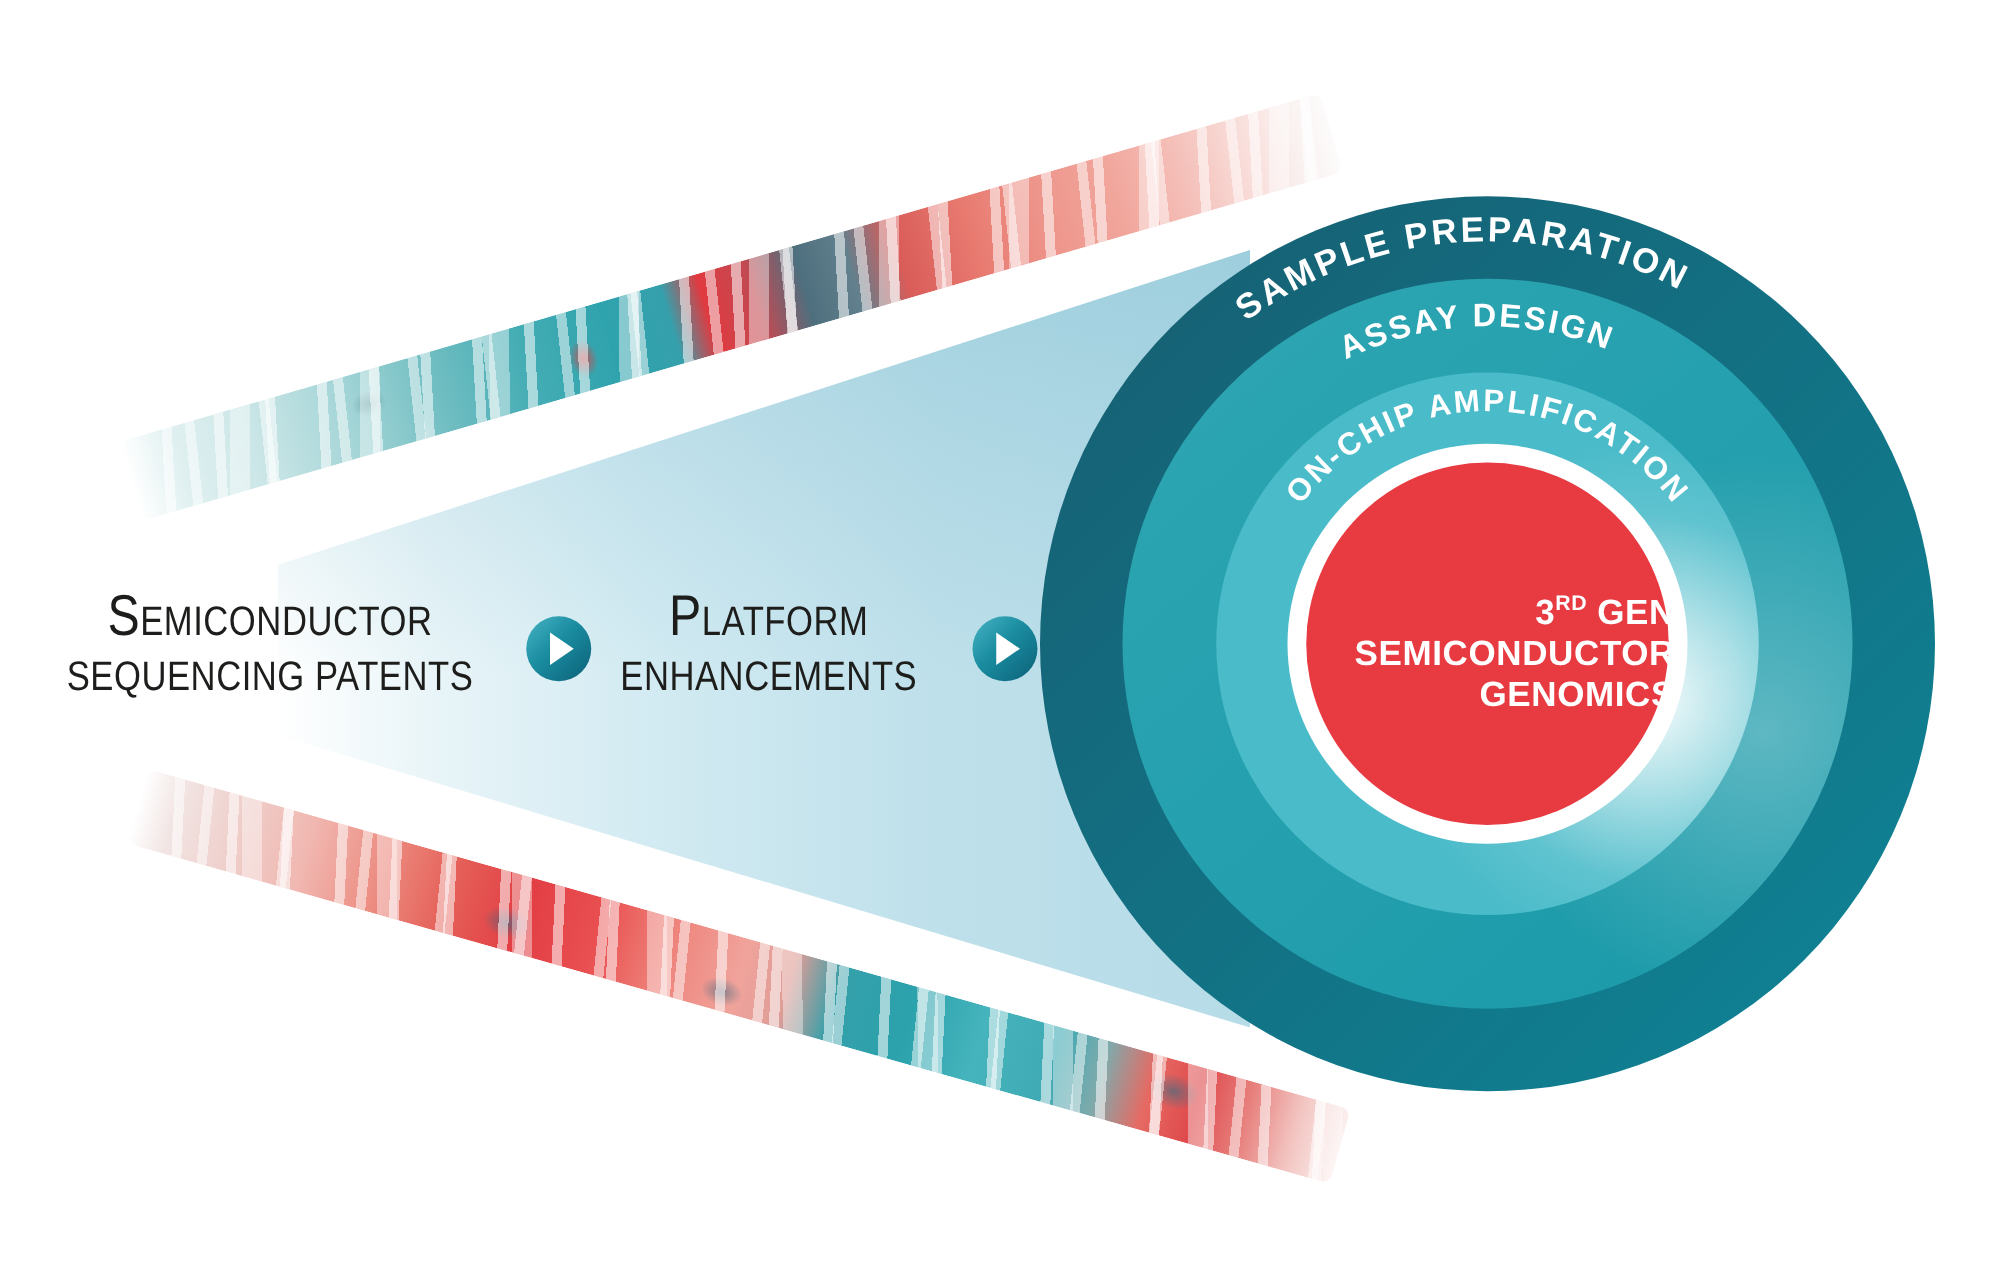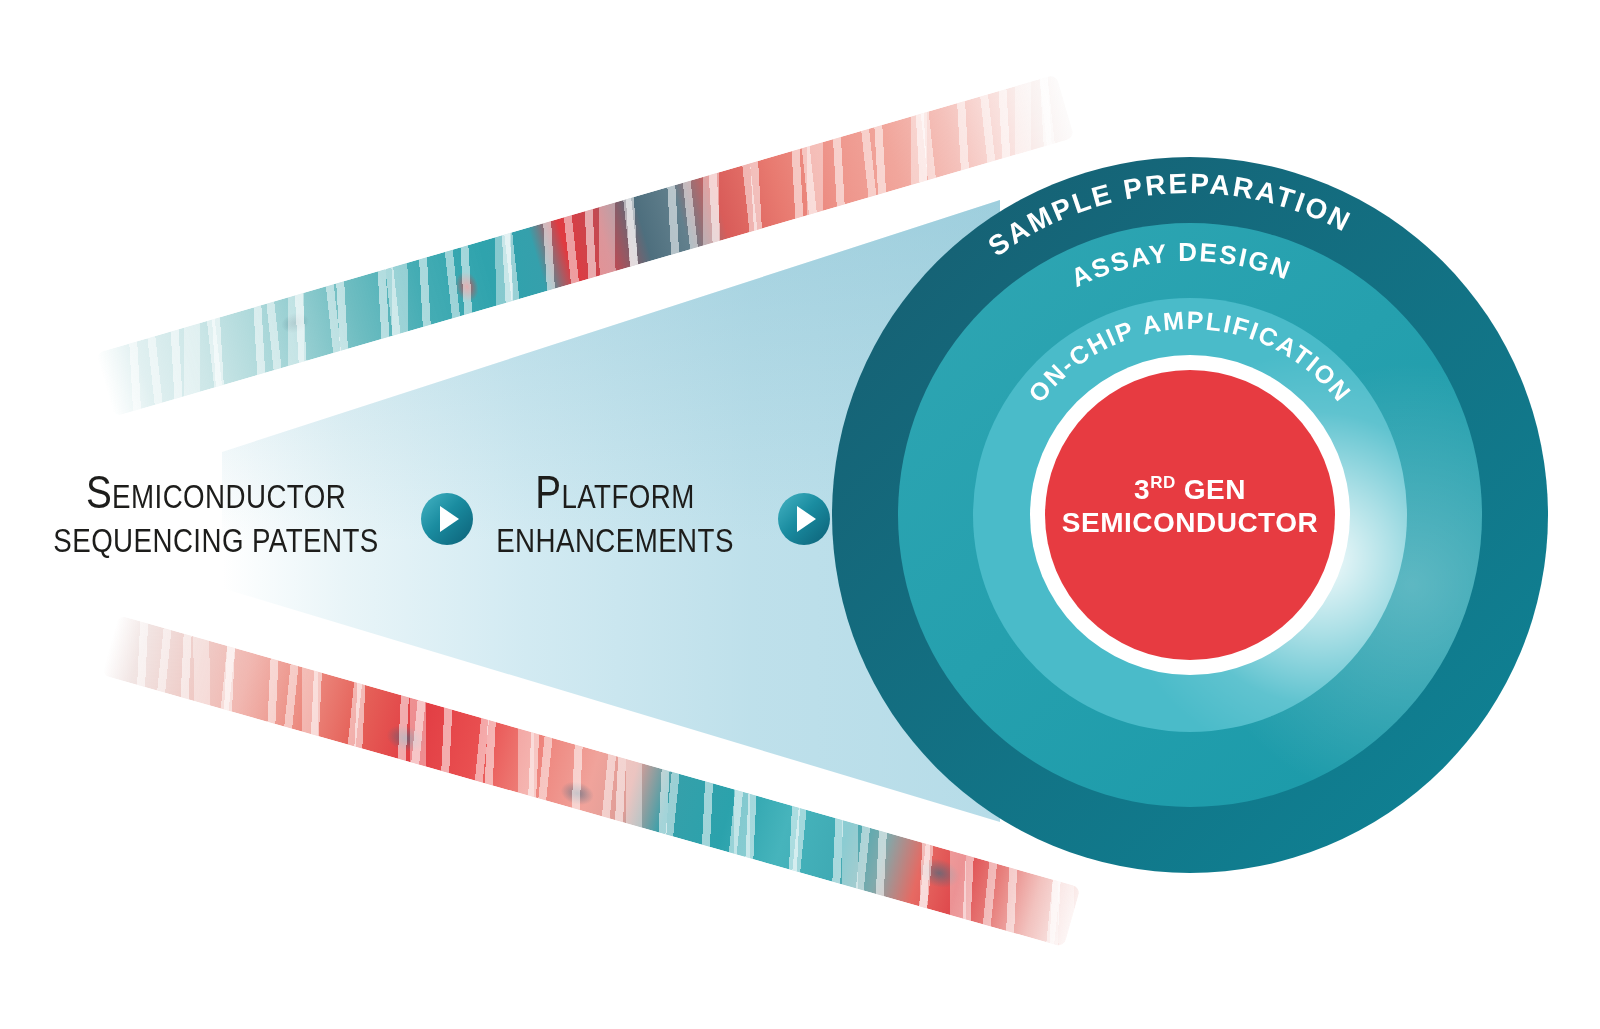--- a/index.html
+++ b/index.html
@@ -75,21 +75,21 @@
   .btn2{left:778px;top:493px;}
 
   
   .rings{position:absolute;left:820px;top:145px;}
   .arc{fill:#ffffff;font-weight:bold;}
   .arc1{font-size:28px;letter-spacing:2.5px;}
   .arc2{font-size:26px;letter-spacing:2px;}
   .arc3{font-size:25px;letter-spacing:2px;}
 
   
-  .center-label{position:absolute;left:1040px;top:467px;width:300px;text-align:center;
+  .center-label{position:absolute;left:1040px;top:467px;width:300px;text-align:right;
     color:#ffffff;font-weight:bold;font-size:28px;line-height:33px;letter-spacing:0.5px;}
   .center-label sup{font-size:17px;position:relative;top:-1px;vertical-align:super;letter-spacing:0.5px;}
   .center-label .gen{margin-left:8px;}
 </style>
 </head>
 <body>
 
 <div id="canvas">
 
   <div class="funnel"></div>
@@ -137,20 +137,21 @@
       <textPath href="#arc-mid" startOffset="50%">ASSAY DESIGN</textPath>
     </text>
     <text class="arc arc3" text-anchor="middle">
       <textPath href="#arc-inner" startOffset="50%">ON-CHIP AMPLIFICATION</textPath>
     </text>
   </svg>
 
   <div class="center-label">
     <div class="cl1"><span>3</span><sup>RD</sup><span class="gen">GEN</span></div>
     <div>SEMICONDUCTOR</div>
+    <div>GENOMICS</div>
   </div>
 
   <div class="flow-label label-left">
     <div class="line line1"><span class="initial">S</span><span>EMICONDUCTOR</span></div>
     <div class="line line2">SEQUENCING PATENTS</div>
   </div>
 
   <div class="flow-label label-mid">
     <div class="line line1"><span class="initial">P</span><span>LATFORM</span></div>
     <div class="line line2">ENHANCEMENTS</div>

